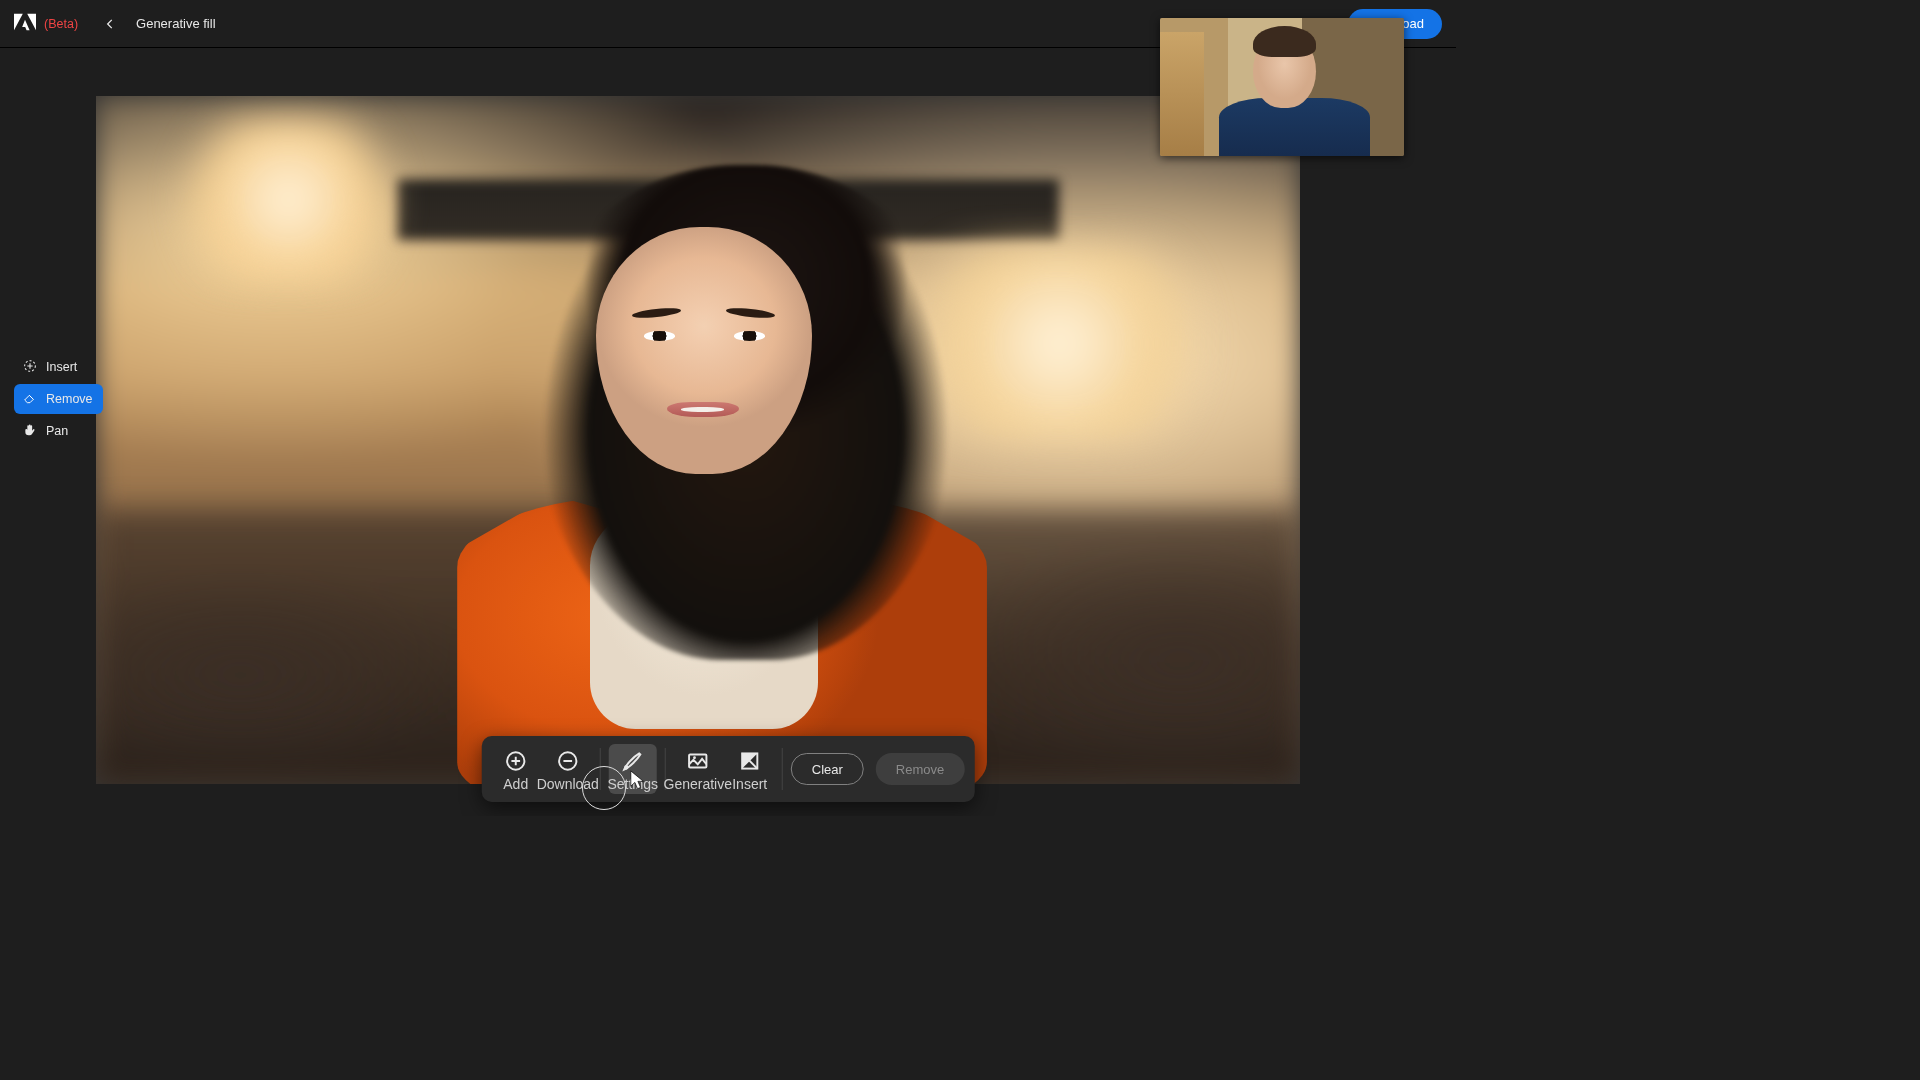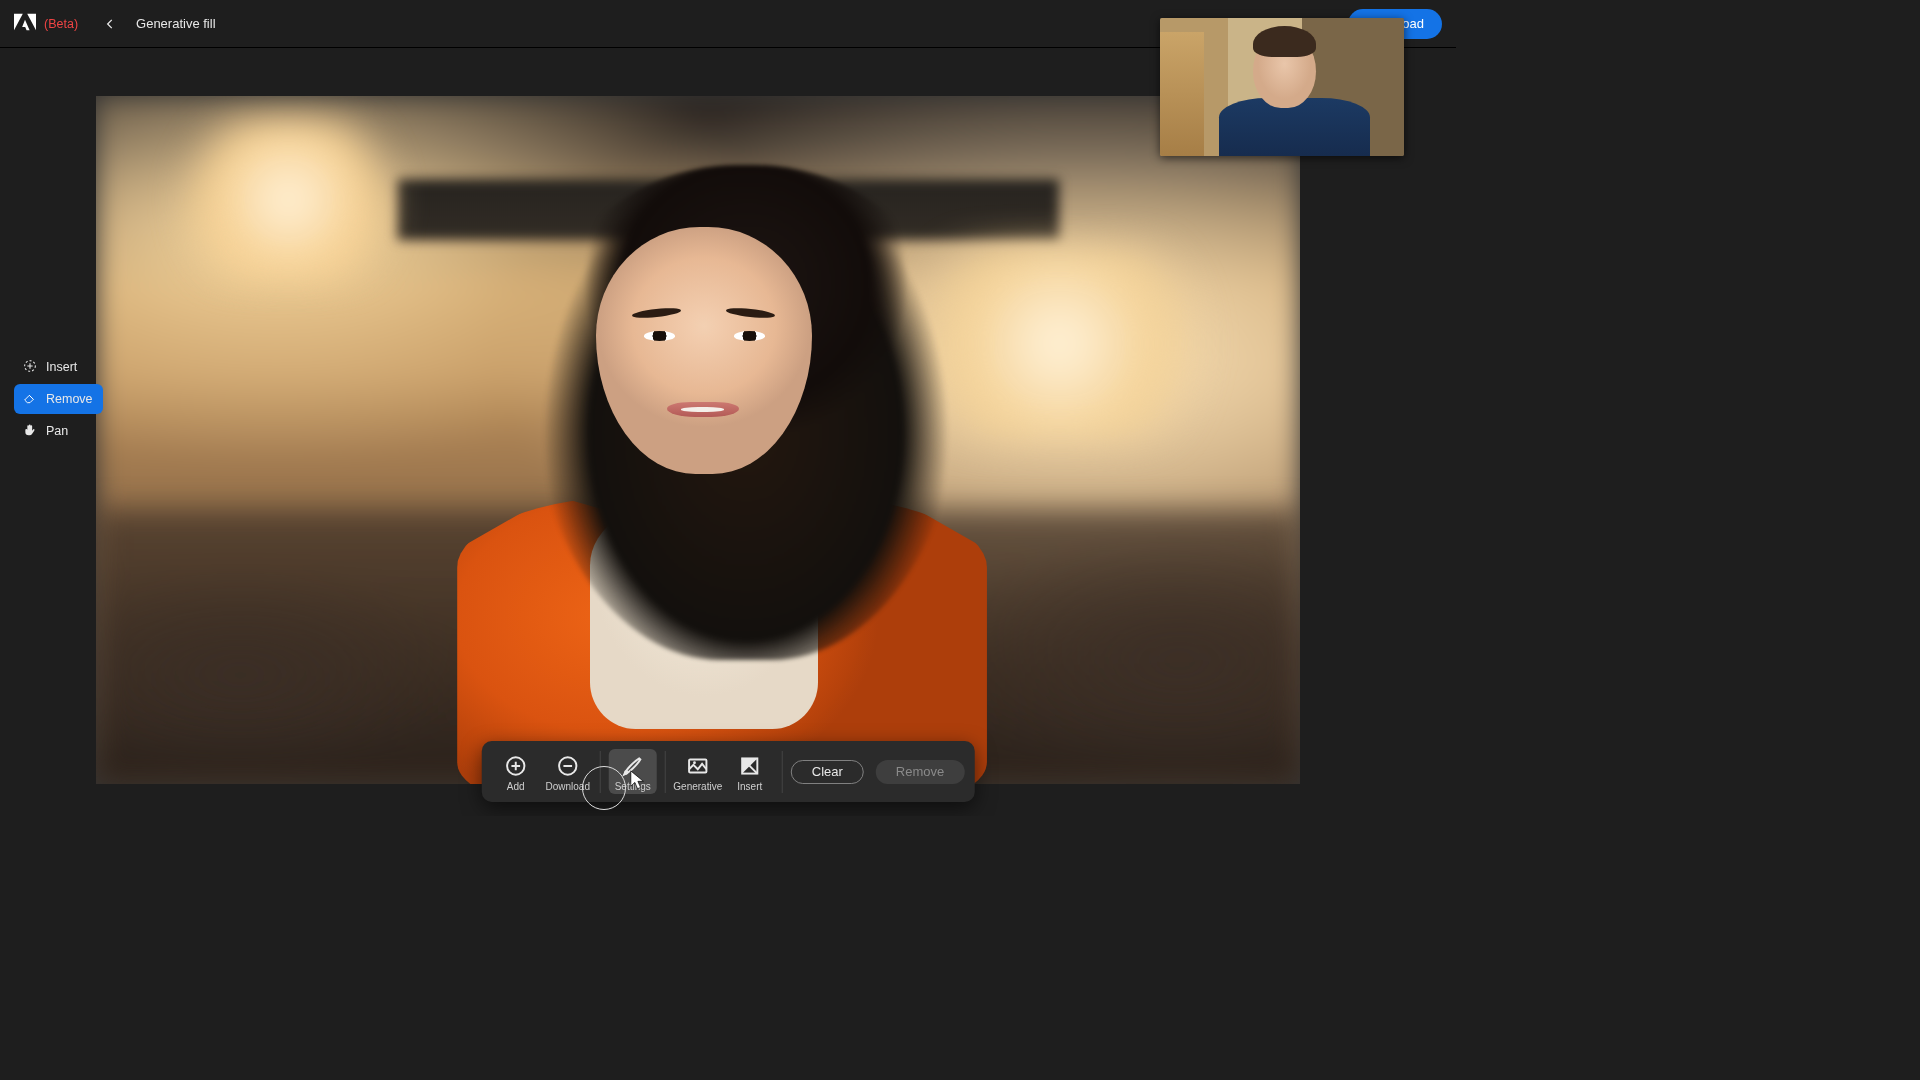--- a/index.html
+++ b/index.html
@@ -157,24 +157,24 @@
   display: flex; align-items: center; gap: 4px;
 }
 .bb-item {
   display: flex; flex-direction: column; align-items: center;
   width: 48px; cursor: pointer; border-radius: 6px;
   padding: 4px 0 2px;
 }
 .bb-item.active { background: #4b4b4b; }
 .bb-icon { width: 26px; height: 26px; display:flex; align-items:center; justify-content:center; }
 .bb-icon svg { stroke: #e8e8e8; fill: none; stroke-width: 1.8; }
-.bb-label { font-size: 10px; color: #cfcfcf; margin-top: 2px; }
+.bb-label { font-size: 14px; color: #cfcfcf; margin-top: 2px; }
 .bb-divider { width: 1px; height: 42px; background: #444; margin: 0 4px; }
 .pill-btn {
-  height: 24px; padding: 0 20px; border-radius: 16px;
+  height: 32px; padding: 0 20px; border-radius: 16px;
   background: transparent; font-size: 13px; cursor: pointer;
 }
 .pill-outline { border: 1px solid #808080; color: #e8e8e8; }
 .pill-fill { border: none; background: #3e3e3e; color: #8a8a8a; margin-left: 8px; }
 
 
 .pip {
   position: absolute; right: 52px; top: 18px;
   width: 244px; height: 138px; border-radius: 2px;
   overflow: hidden; background: #6b5b41;

